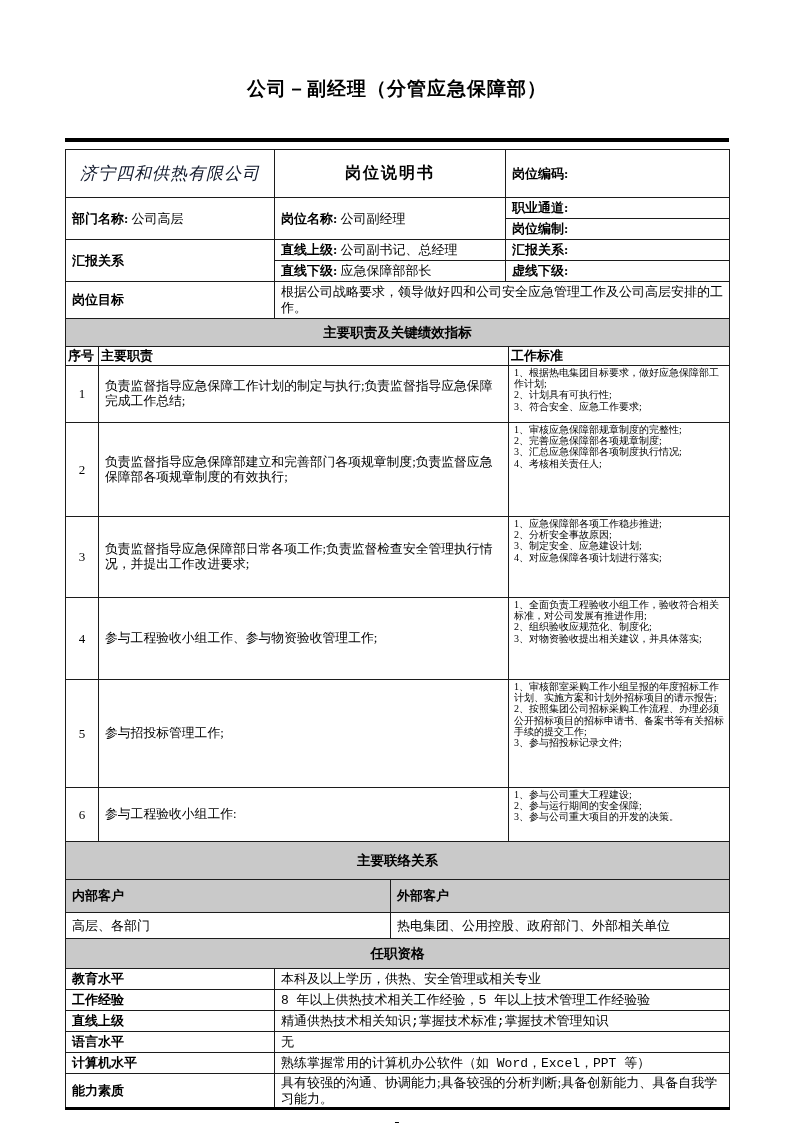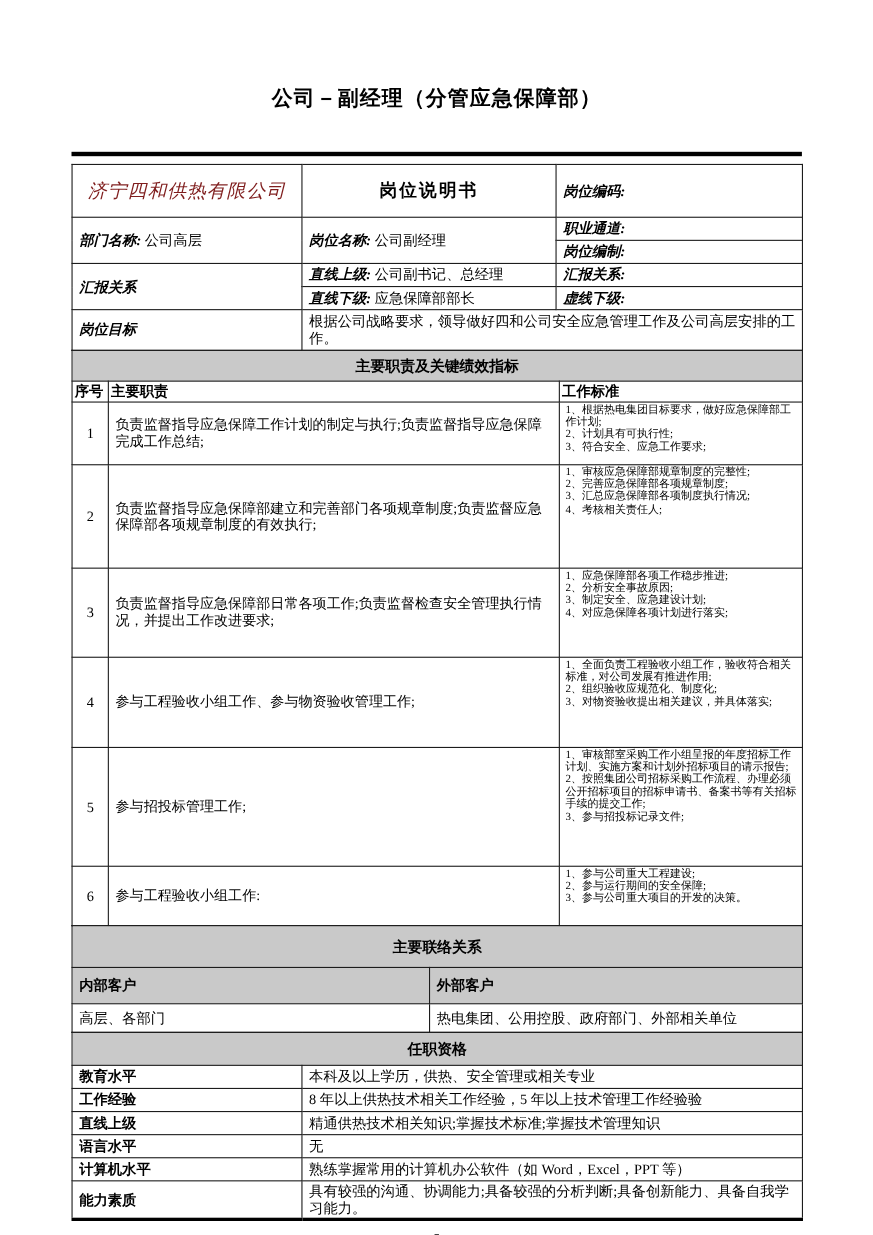--- a/index.html
+++ b/index.html
@@ -10,40 +10,40 @@
   }
   .doc-title{
     padding-top:76px;text-align:center;font-size:19px;font-weight:bold;
     letter-spacing:1px;
   }
   .thick-rule{width:664px;height:4px;background:#000;margin:36px 0 0 65px;}
   .tbl-wrap{width:664px;margin:8px 0 0 65px;}
   table{border-collapse:collapse;table-layout:fixed;width:664px;margin-top:-1px;}
   td{border:1px solid #1c1c1c;padding:1px 6px;font-size:13px;vertical-align:middle;
      overflow:hidden;word-break:break-all;}
-  .lbl{font-weight:bold;font-style:italic;}
-  .company-cell{text-align:center;font-style:italic;color:#7f1d1d;font-size:17px;
+  .lbl{font-weight:bold;}
+  .company-cell{text-align:center;font-style:italic;color:#0f172a;font-size:17px;
      font-family:"Liberation Serif","DejaVu Serif",serif;letter-spacing:1px;}
   .doc-name-cell{text-align:center;font-weight:bold;font-size:16px;letter-spacing:2px;}
   .band{background:#c9c9c9;text-align:center;font-weight:bold;font-size:13.5px;padding:6px;}
   .kpi-head td{font-weight:bold;text-align:left;height:18px;padding:0 2px;}
   .no-cell{text-align:center;}
   .std-cell{vertical-align:top;white-space:pre-line;font-size:10px;line-height:1.12;
      padding:1px 3px 1px 5px;margin-top:31px;}
   .duty-cell{font-size:12.8px;line-height:1.15;}
   .contact-head td{font-weight:bold;text-align:left;background:#c9c9c9;height:30px;}
   .contact-row td{height:23px;}
   .qual-lbl{font-weight:bold;}
   .page-num{text-align:center;font-size:12px;margin-top:9px;}
   .h48{height:48px;} .h19{height:19px;} .h37{height:37px;line-height:1.25;}
   .h15{height:15px;line-height:15px;} .h25{height:25px;line-height:25px;}
   .h17{height:17px;line-height:17px;}
   .r1{height:57px;} .r2{height:94px;} .r3{height:81px;}
   .r4{height:82px;} .r5{height:108px;} .r6{height:54px;}
-  .q{height:20px;} .q-last{height:30px;line-height:1.2;}
+  .q{height:20px;font-family:Liberation Mono, monospace;} .q-last{height:30px;line-height:1.2;}
   .bottom-thick td{border-bottom:3px solid #000;}
 </style>
 </head>
 <body>
 
 <div class="page">
 
   <div class="doc-title">公司－副经理（分管应急保障部）</div>
 
   <div class="thick-rule"></div>

